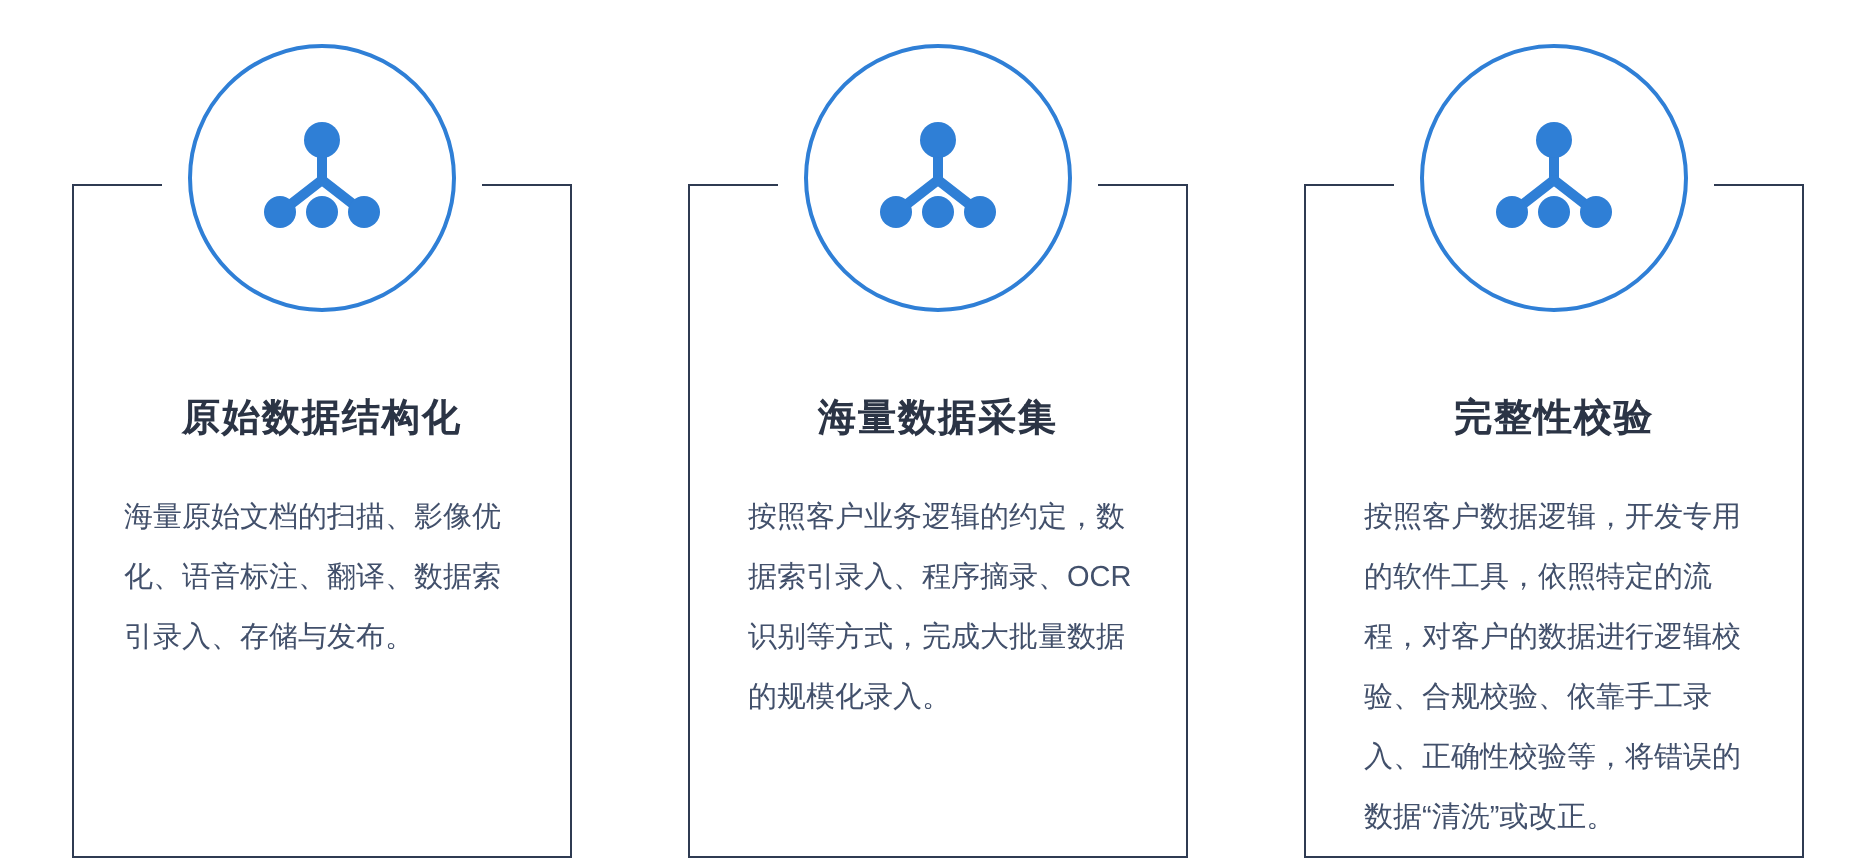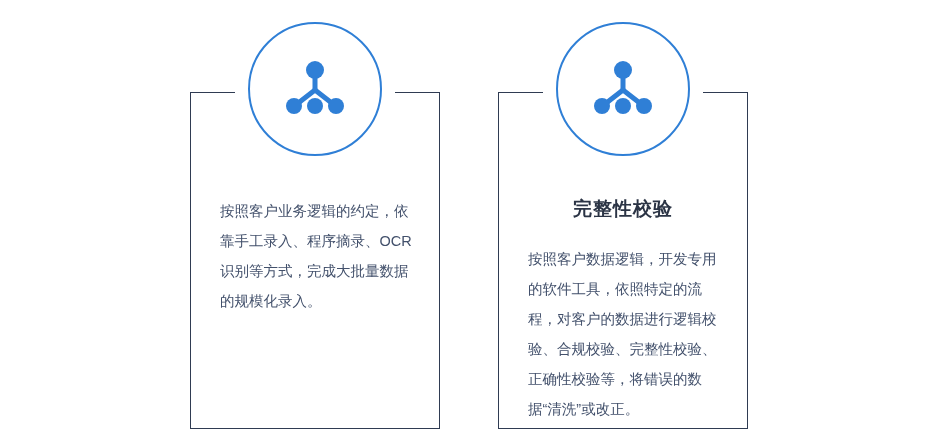--- a/index.html
+++ b/index.html
@@ -101,56 +101,77 @@
   .card--c3 .card-text {
     padding-left: 4px;
   }
 </style>
 </head>
 <body>
 
 <div class="board">
   <div class="cards">
 
+    <div class="card card--c1">
+      <div class="frame"></div>
+      <div class="icon-circle">
+        <svg width="64" height="58" viewBox="0 0 64 58" aria-hidden="true">
+          <g stroke="#2f7fd6" stroke-width="5" fill="none" stroke-linecap="round">
+            <path d="M32 14 L32 30"></path>
+            <path d="M32 30 L14 44"></path>
+            <path d="M32 30 L50 44"></path>
+          </g>
+          <circle cx="32" cy="10" r="9" fill="#2f7fd6"></circle>
+          <circle cx="11" cy="46" r="8" fill="#2f7fd6"></circle>
+          <circle cx="32" cy="46" r="8" fill="#2f7fd6"></circle>
+          <circle cx="53" cy="46" r="8" fill="#2f7fd6"></circle>
+        </svg>
+      </div>
+      <div class="card-body">
+        <div class="card-title">原始数据结构化</div>
+        <div class="card-text">海量原始文档的扫描、影像优化、语音标注、翻译、数据索引录入、存储与发布。</div>
+      </div>
+    </div>
 
     <div class="card card--c2">
       <div class="frame"></div>
       <div class="icon-circle">
         <svg width="64" height="58" viewBox="0 0 64 58" aria-hidden="true">
           <g stroke="#2f7fd6" stroke-width="5" fill="none" stroke-linecap="round">
             <path d="M32 14 L32 30"></path>
             <path d="M32 30 L14 44"></path>
             <path d="M32 30 L50 44"></path>
           </g>
           <circle cx="32" cy="10" r="9" fill="#2f7fd6"></circle>
           <circle cx="11" cy="46" r="8" fill="#2f7fd6"></circle>
           <circle cx="32" cy="46" r="8" fill="#2f7fd6"></circle>
           <circle cx="53" cy="46" r="8" fill="#2f7fd6"></circle>
         </svg>
       </div>
       <div class="card-body">
-        <div class="card-text">按照客户业务逻辑的约定，依靠手工录入、程序摘录、OCR识别等方式，完成大批量数据的规模化录入。</div>
+        <div class="card-title">海量数据采集</div>
+        <div class="card-text">按照客户业务逻辑的约定，数据索引录入、程序摘录、OCR识别等方式，完成大批量数据的规模化录入。</div>
       </div>
     </div>
 
     <div class="card card--c3">
       <div class="frame"></div>
       <div class="icon-circle">
         <svg width="64" height="58" viewBox="0 0 64 58" aria-hidden="true">
           <g stroke="#2f7fd6" stroke-width="5" fill="none" stroke-linecap="round">
             <path d="M32 14 L32 30"></path>
             <path d="M32 30 L14 44"></path>
             <path d="M32 30 L50 44"></path>
           </g>
           <circle cx="32" cy="10" r="9" fill="#2f7fd6"></circle>
           <circle cx="11" cy="46" r="8" fill="#2f7fd6"></circle>
           <circle cx="32" cy="46" r="8" fill="#2f7fd6"></circle>
           <circle cx="53" cy="46" r="8" fill="#2f7fd6"></circle>
         </svg>
       </div>
       <div class="card-body">
         <div class="card-title">完整性校验</div>
-        <div class="card-text">按照客户数据逻辑，开发专用的软件工具，依照特定的流程，对客户的数据进行逻辑校验、合规校验、完整性校验、正确性校验等，将错误的数据“清洗”或改正。</div>
+        <div class="card-text">按照客户数据逻辑，开发专用的软件工具，依照特定的流程，对客户的数据进行逻辑校验、合规校验、依靠手工录入、正确性校验等，将错误的数据“清洗”或改正。</div>
       </div>
     </div>
 
   </div>
 </div>
 
 </body></html>

